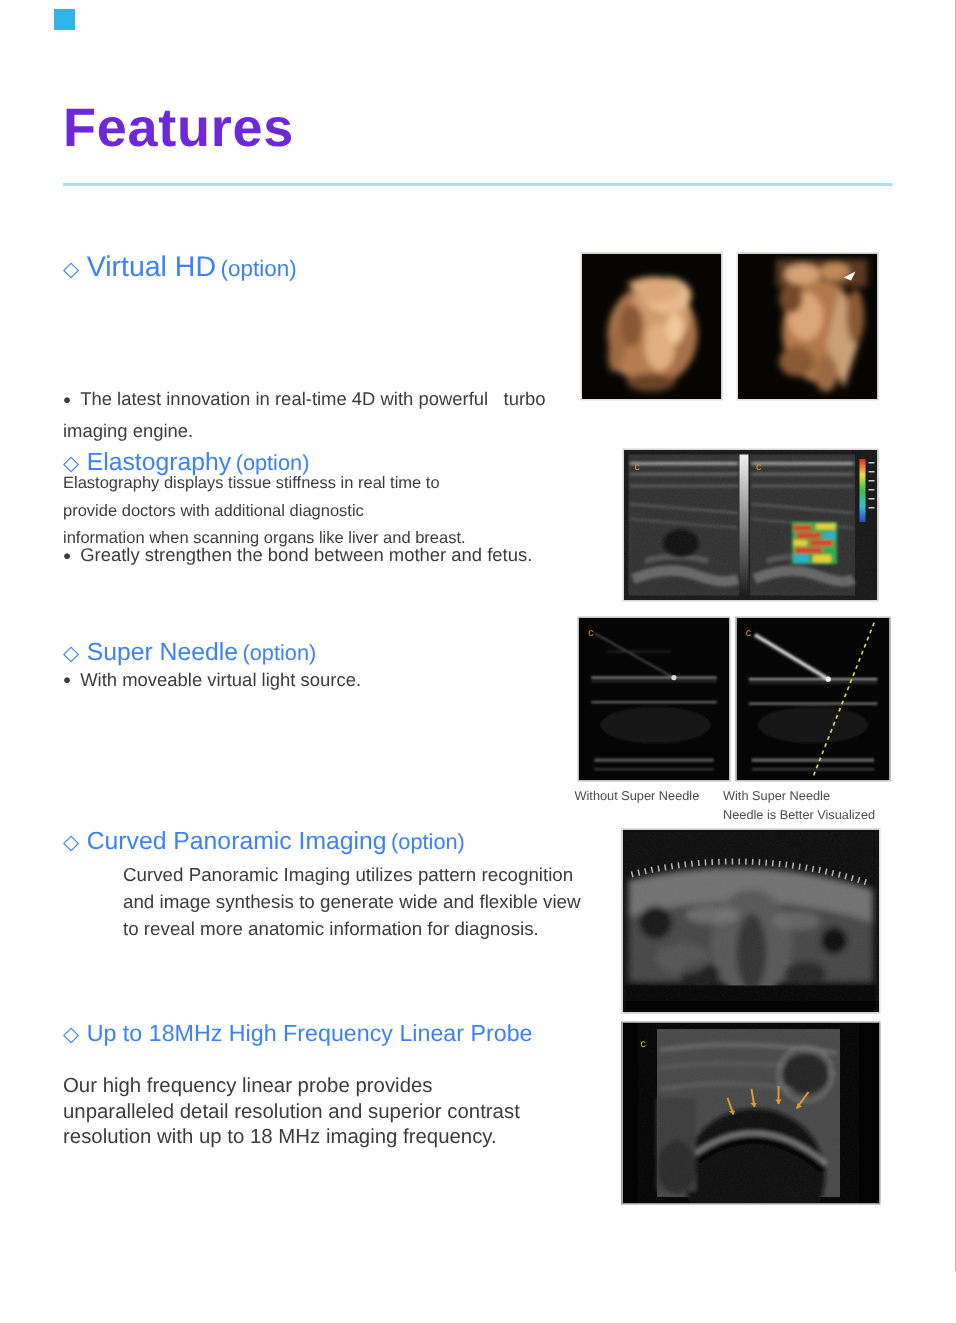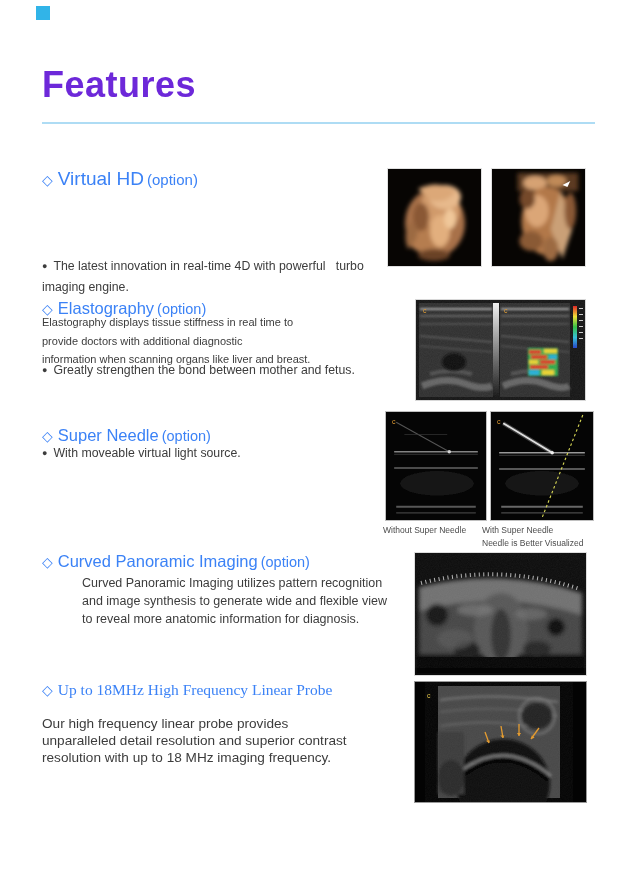--- a/index.html
+++ b/index.html
@@ -13,21 +13,21 @@
   .sec-head .diamond{font-size:14px;margin-right:5px;}
   .sec-head .opt{margin-left:3px;}
   .h1x{left:42px;top:168px;font-size:19px;}
   .h1x .opt{font-size:15px;}
   .h2x{left:42px;top:299px;font-size:16.5px;}
   .h2x .opt{font-size:14.5px;}
   .h3x{left:42px;top:426px;font-size:16.5px;text-align:right;}
   .h3x .opt{font-size:14.5px;}
   .h4x{left:42px;top:552px;font-size:16.5px;}
   .h4x .opt{font-size:14.5px;}
-  .h5x{left:42px;top:681px;font-size:15.5px;font-family:Liberation Serif, serif;}
+  .h5x{left:42px;top:681px;font-size:15.5px;}
 
   .body-text{position:absolute;color:#3c3c3c;white-space:pre-wrap;}
   .b1{left:42px;top:194px;width:360px;font-size:12.3px;line-height:21px;}
   .bullet-item{white-space:pre-wrap;margin-top:20px;}
   .bullet-item .bullet{font-size:9px;margin-right:6px;vertical-align:1px;}
   .b2{left:42px;top:313px;width:364px;font-size:11px;line-height:18.5px;}
   .b3{left:42px;top:447px;width:364px;font-size:12.5px;line-height:18px;}
   .b4{left:42px;top:574px;width:372px;font-size:12.5px;line-height:18px;margin-left:40px;}
   .b5{left:42px;top:715px;width:372px;font-size:13.6px;line-height:17px;}
 

